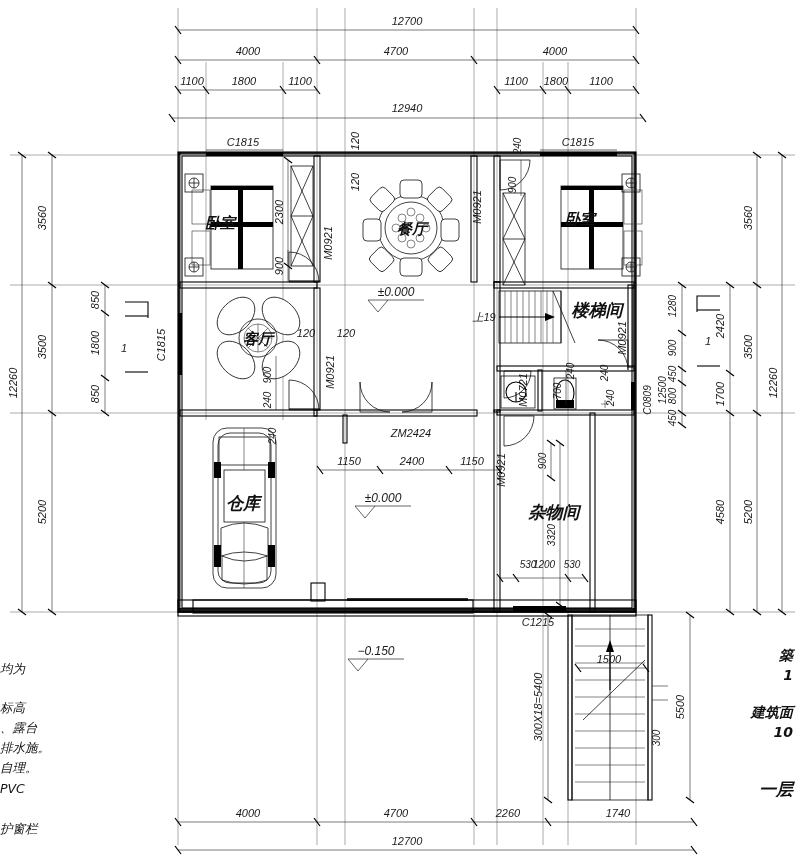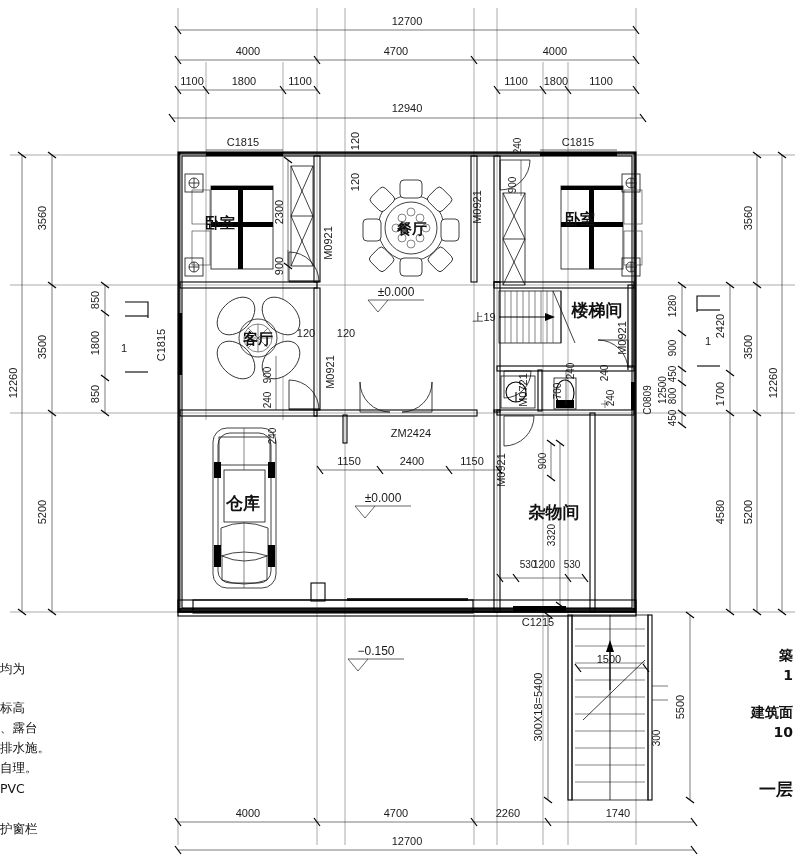--- a/index.html
+++ b/index.html
@@ -1,18 +1,18 @@
 <!DOCTYPE html>
 <html><head>
 <meta charset="utf-8">
 <style>
   html,body{margin:0;padding:0;background:#ffffff;}
   body{width:800px;height:859px;position:relative;overflow:hidden;
        font-family:"Liberation Sans","DejaVu Sans",sans-serif;color:#000;}
-  #stage{position:absolute;left:0;top:0;width:800px;height:612px;}
+  #stage{position:absolute;left:0;top:0;width:800px;height:612px;font-style:italic;}
   svg{position:absolute;left:0;top:0;}
   .dimtext{font-size:11px;fill:#1a1a1a;font-family:"Liberation Sans",sans-serif;}
   .dimtext.sm{font-size:10px;}
   .roomlabel{font-size:15px;fill:#111;font-family:"DejaVu Sans",sans-serif;font-weight:700;}
   .roomlabel.big{font-size:17px;}
   .notetext{font-size:12.5px;fill:#111;font-family:"DejaVu Sans",sans-serif;}
   .titletext{font-size:14px;fill:#111;font-family:"DejaVu Sans",sans-serif;font-weight:700;}
   .lvltext{font-size:12px;fill:#1a1a1a;}
   .thin{stroke:#222;stroke-width:0.7;fill:none;}
   .vthin{stroke:#555;stroke-width:0.5;fill:none;}

